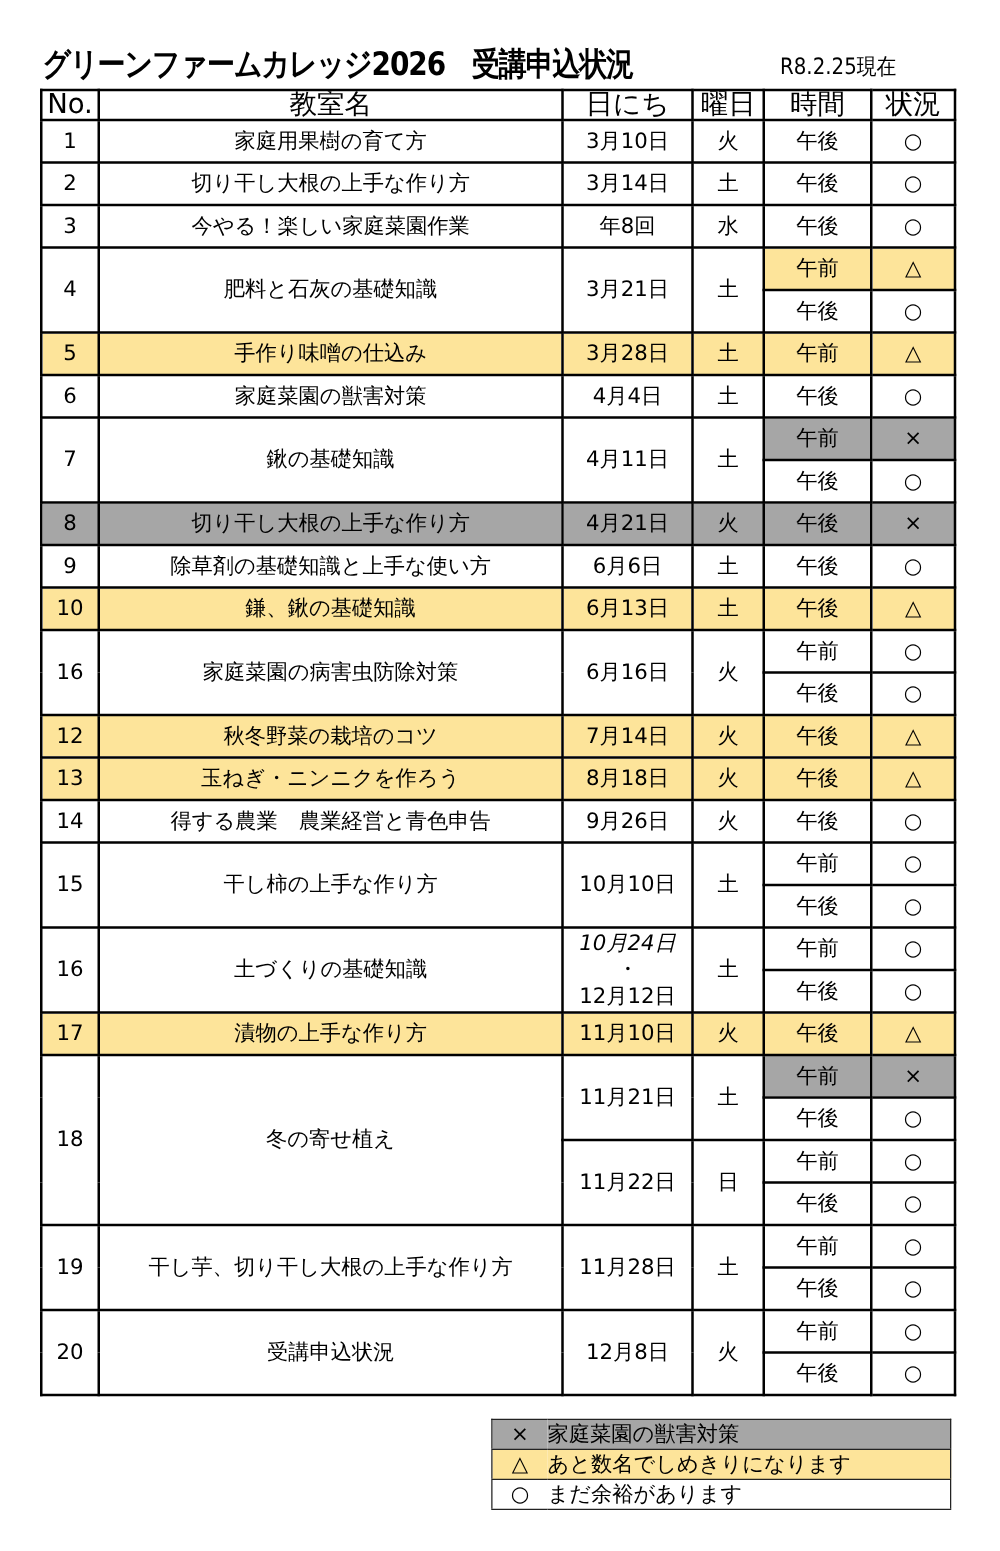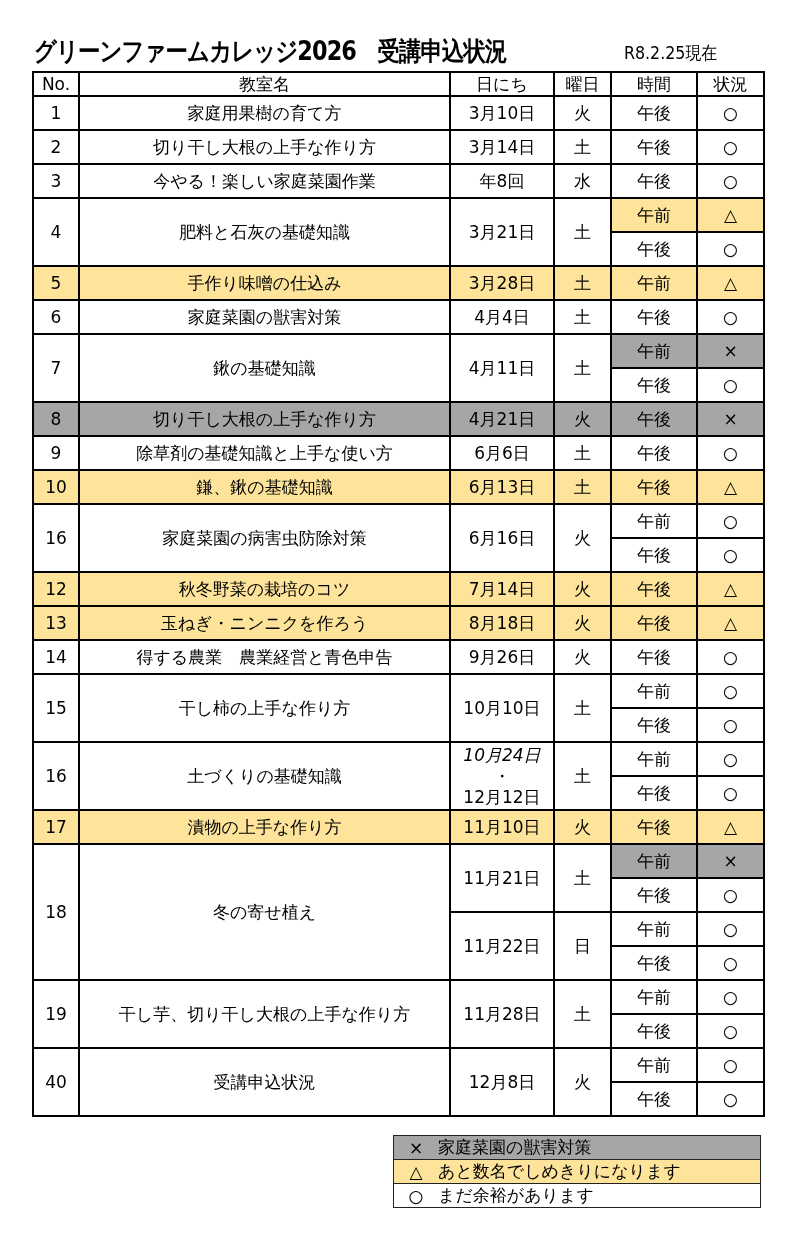--- a/index.html
+++ b/index.html
@@ -1,26 +1,26 @@
 <!DOCTYPE html>
 <html><head>
 <meta charset="utf-8">
 <style>
   html, body { margin:0; padding:0; background:#ffffff; }
   body { width:800px; height:1241px; position:relative; font-family:"DejaVu Sans", sans-serif; color:#000; overflow:hidden; }
   .title { position:absolute; left:34px; top:34px; font-size:26px; font-weight:bold; letter-spacing:-1px; white-space:nowrap; transform:scaleX(0.86); transform-origin:left top; }
   .asof { position:absolute; left:624px; top:41px; font-size:18px; white-space:nowrap; transform:scaleX(0.88); transform-origin:left top; }
   table.sched { position:absolute; left:32px; top:71px; border-collapse:collapse; table-layout:fixed; width:731px; }
   table.sched td, table.sched th { border:2px solid #000; text-align:center; vertical-align:middle; padding:0; font-size:17px; font-weight:normal; white-space:nowrap; overflow:hidden; }
-  table.sched th { height:22px; font-size:17px; line-height:20px; }
+  table.sched th { height:22px; font-size:22px; line-height:20px; }
   table.sched td { height:32px; line-height:18px; }
   table.sched td.inner { border-top:1px solid #000; }
   .yellow { background:#fde49a; }
   .gray { background:#a6a6a6; }
-  .name { letter-spacing:0px; }
+  .name { letter-spacing:0px;font-family:Liberation Serif, serif; }
   .legend { position:absolute; left:393px; top:1135px; width:368px; border:1.5px solid #222; border-collapse:collapse; }
   .legend td { height:21px; font-size:17px; padding:0; border-bottom:1px solid #222; white-space:nowrap; }
   .legend td.sym { width:44px; text-align:center; }
   .num { font-size:16px; }
 </style>
 </head>
 <body>
 
 <div class="title">グリーンファームカレッジ2026　受講申込状況</div>
 <div class="asof">R8.2.25現在</div>
@@ -233,21 +233,21 @@
         <td rowspan="2" class="">11月28日</td>
         <td rowspan="2" class="">土</td>
         <td class="">午前</td>
         <td class="">○</td>
       </tr>
       <tr>
         <td class=" inner">午後</td>
         <td class=" inner">○</td>
       </tr>
       <tr>
-        <td rowspan="2" class="num ">40</td>
+        <td rowspan="2" class="num ">20</td>
         <td rowspan="2" class="name ">受講申込状況</td>
         <td rowspan="2" class="">12月8日</td>
         <td rowspan="2" class="">火</td>
         <td class="">午前</td>
         <td class="">○</td>
       </tr>
       <tr>
         <td class=" inner">午後</td>
         <td class=" inner">○</td>
       </tr>

